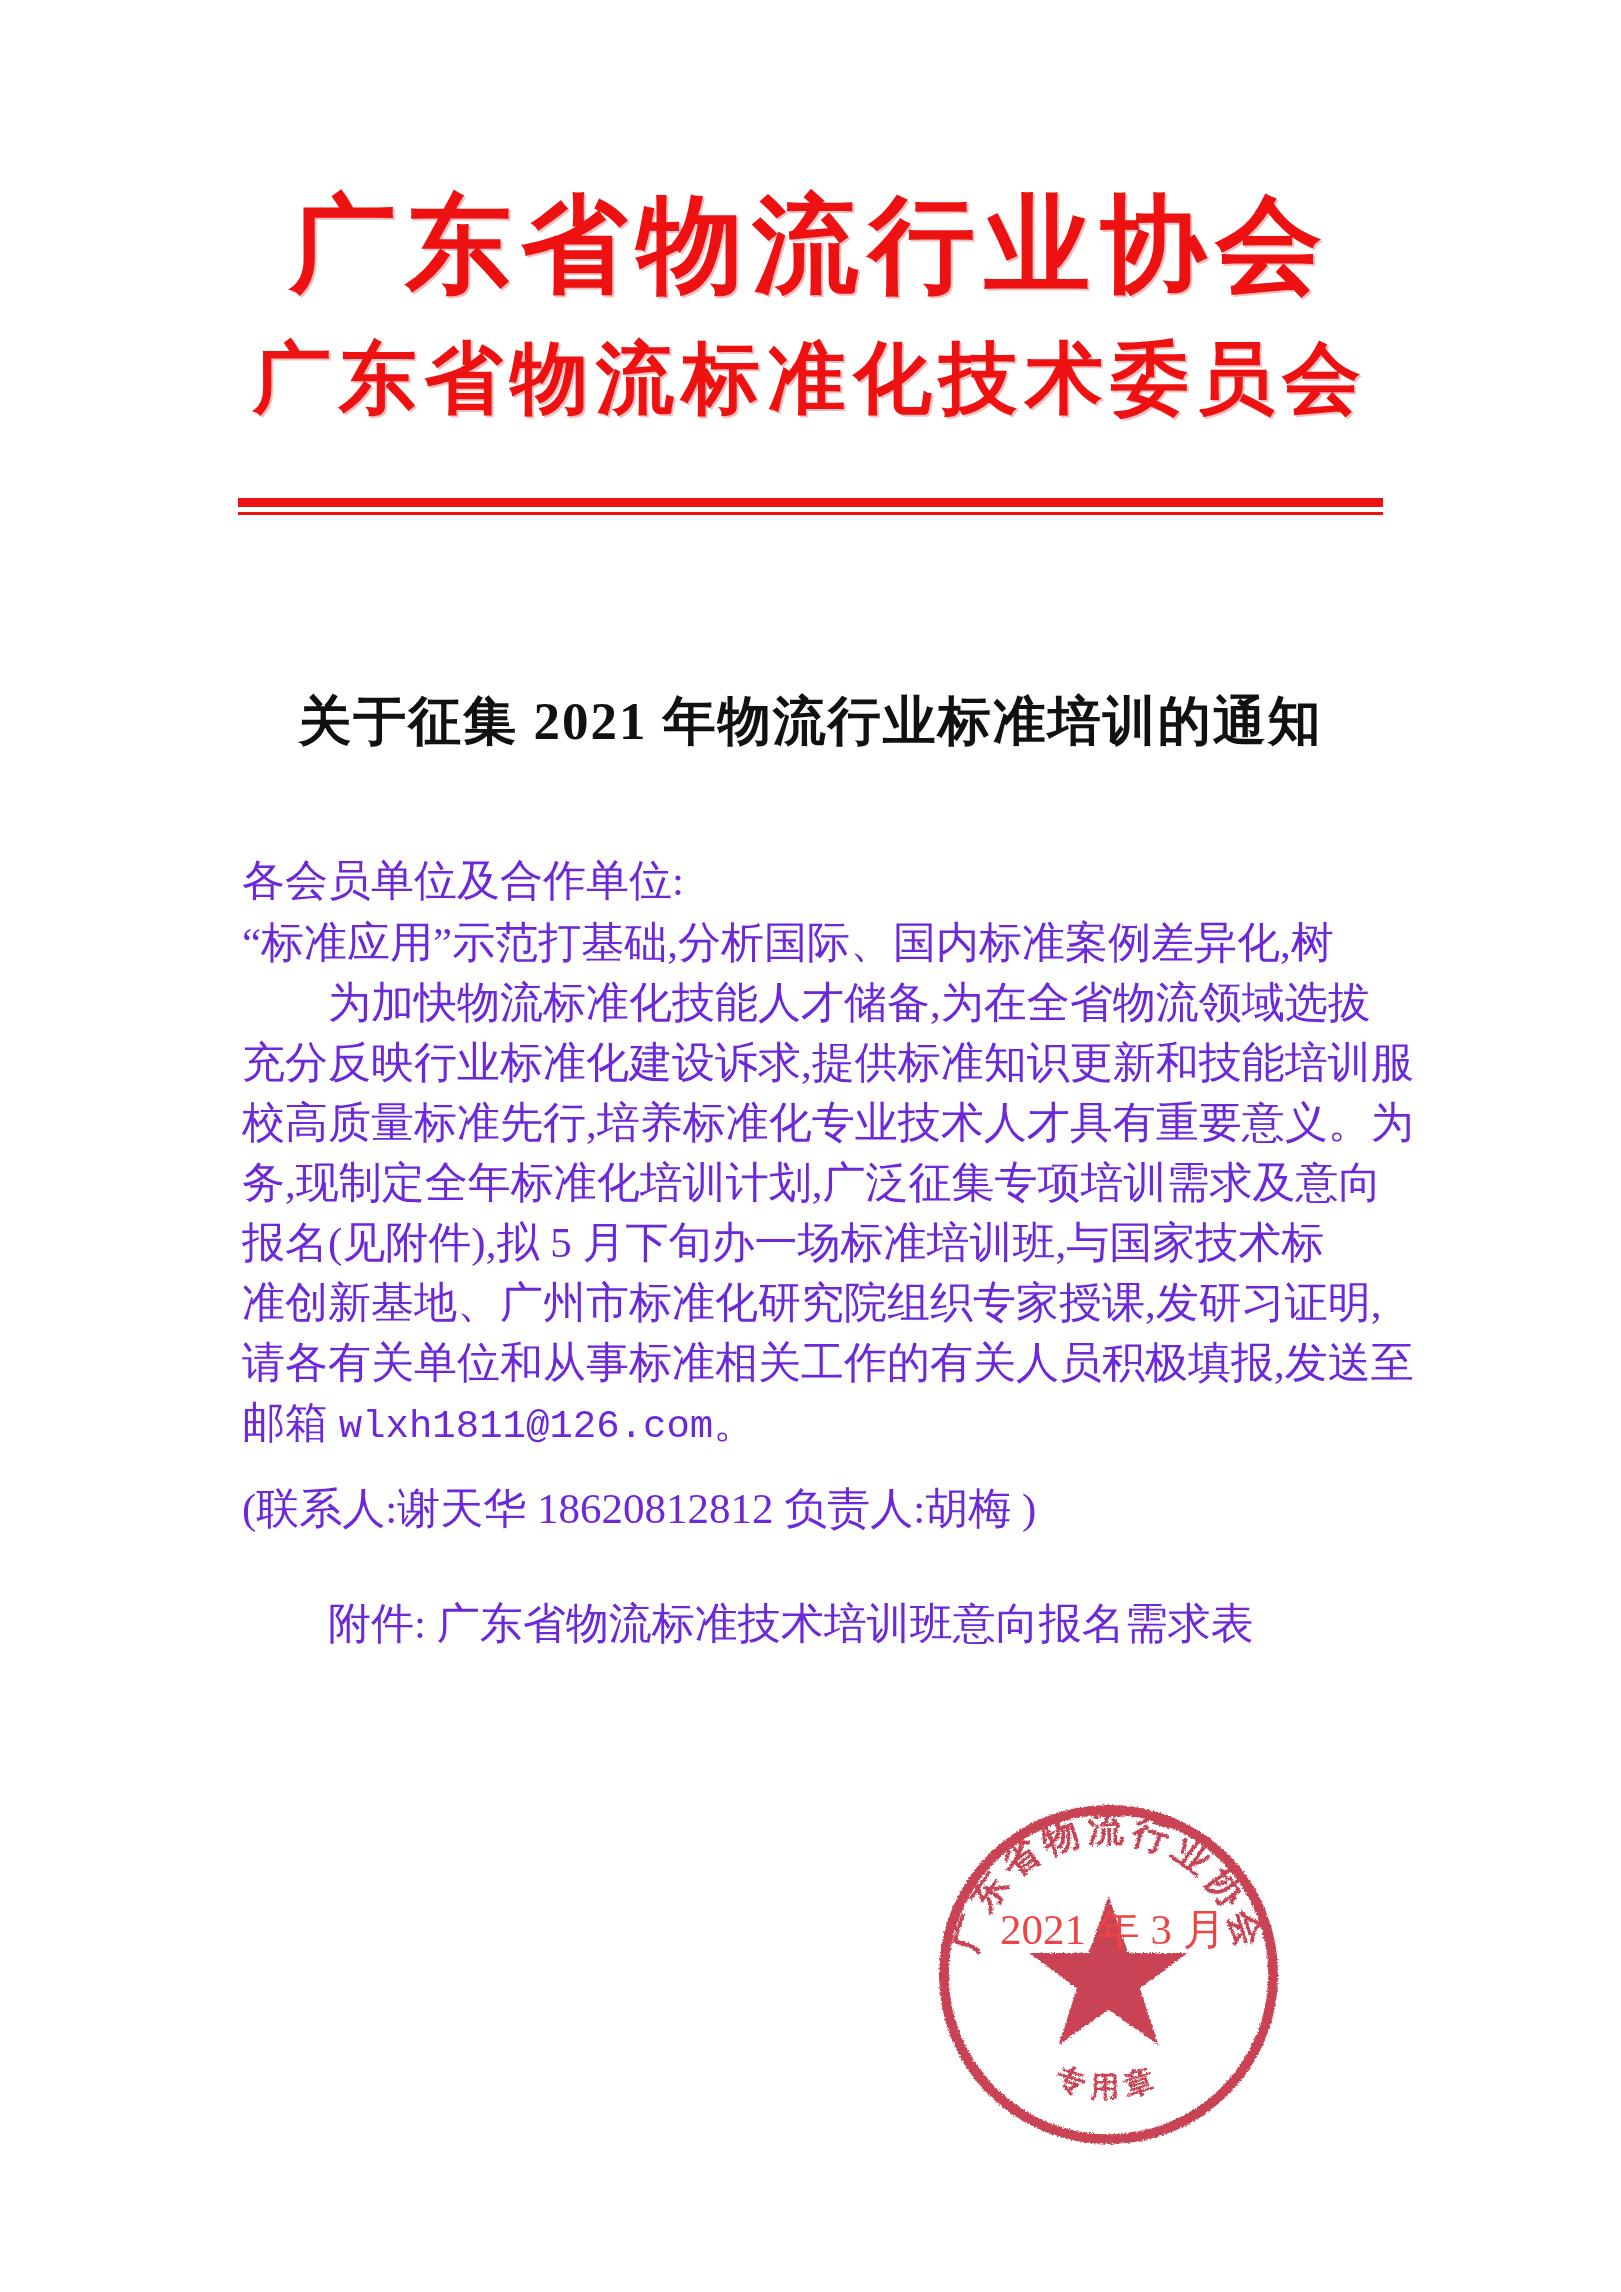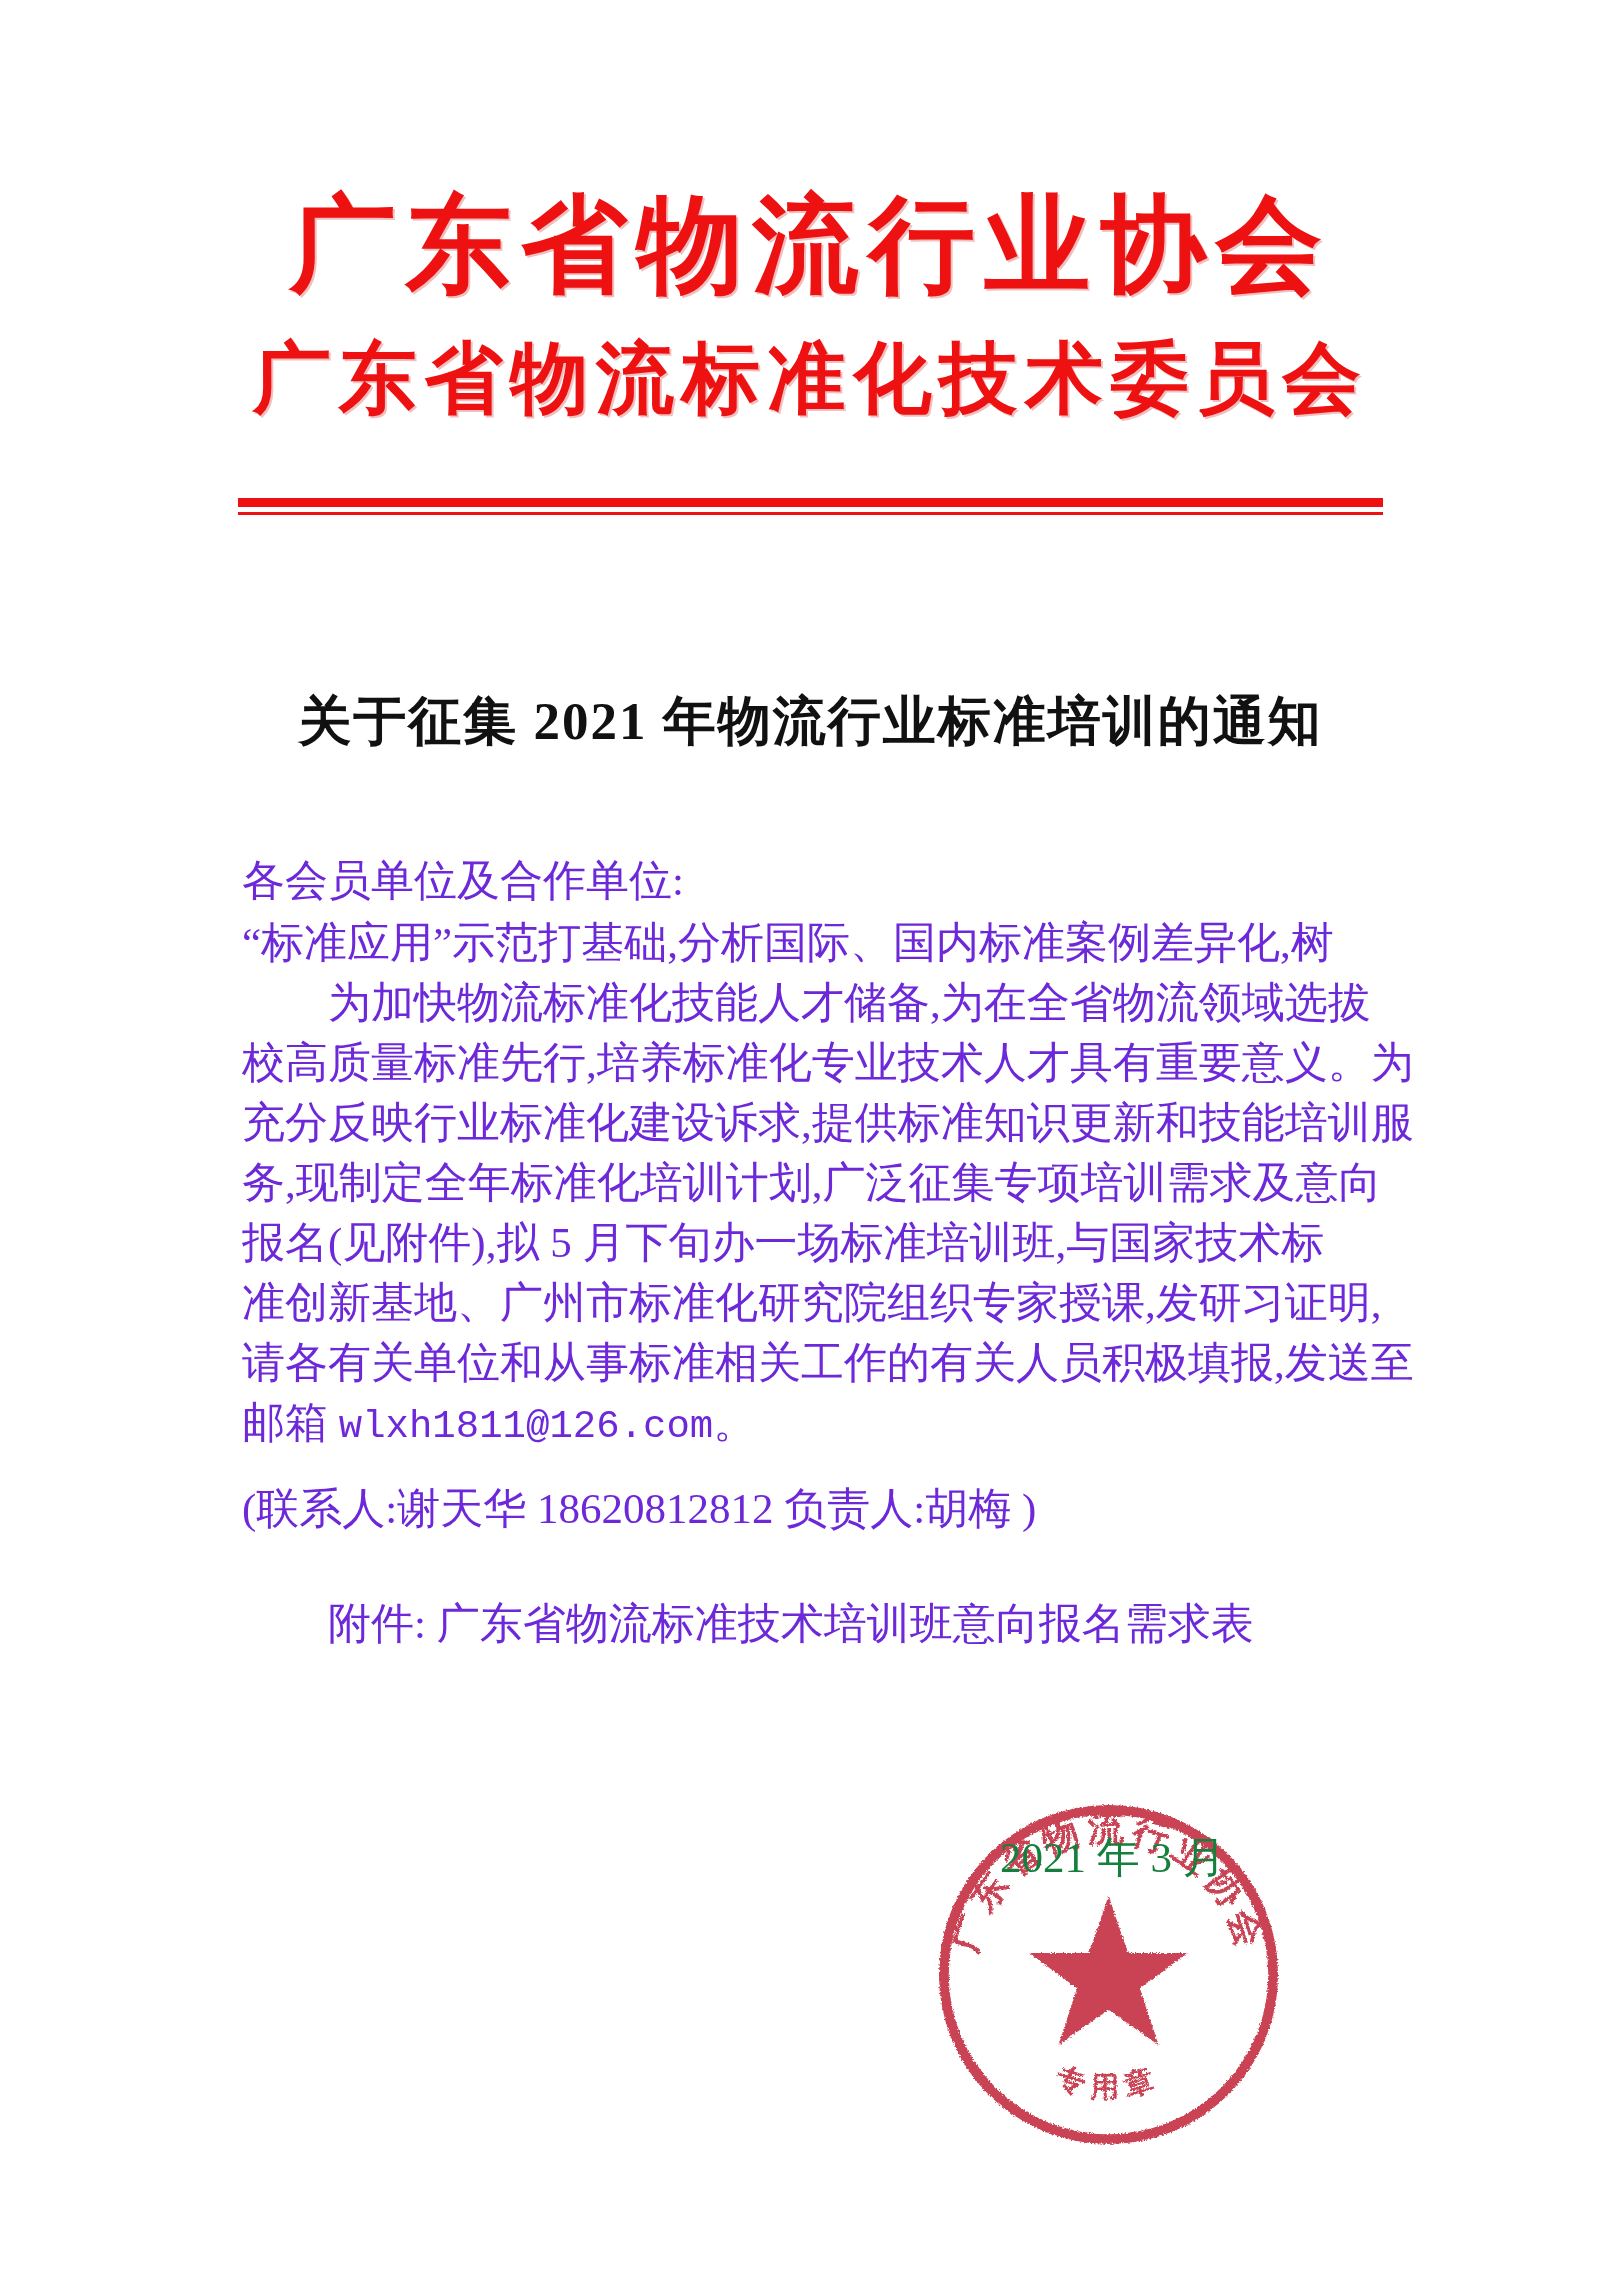--- a/index.html
+++ b/index.html
@@ -117,23 +117,23 @@
   .attach-line {
     margin: 55px 0 0 0;
     text-indent: 86px;
     white-space: nowrap;
   }
 
   
   .date-line {
     position: absolute;
     left: 1000px;
-    top: 1829px;
+    top: 1901px;
     font-size: 43px;
-    color: #15803d;
+    color: #ef4444;
     font-family: "Liberation Serif", "DejaVu Serif", serif;
     z-index: 5;
     white-space: nowrap;
   }
 
   
   .seal {
     position: absolute;
     left: 936px;
     top: 1802px;
@@ -161,22 +161,22 @@
   </div>
 
   <div class="doc-title">关于征集 2021 年物流行业标准培训的通知</div>
 
   <div class="body-block">
 
     <p class="salutation">各会员单位及合作单位:</p>
 
     <p class="body-line">“标准应用”示范打基础,分析国际、国内标准案例差异化,树</p>
     <p class="body-line" style="text-indent:86px;">为加快物流标准化技能人才储备,为在全省物流领域选拔</p>
+    <p class="body-line">充分反映行业标准化建设诉求,提供标准知识更新和技能培训服</p>
     <p class="body-line">校高质量标准先行,培养标准化专业技术人才具有重要意义。为</p>
-    <p class="body-line">充分反映行业标准化建设诉求,提供标准知识更新和技能培训服</p>
     <p class="body-line">务,现制定全年标准化培训计划,广泛征集专项培训需求及意向</p>
     <p class="body-line">报名(见附件),拟 5 月下旬办一场标准培训班,与国家技术标</p>
     <p class="body-line">准创新基地、广州市标准化研究院组织专家授课,发研习证明,</p>
     <p class="body-line">请各有关单位和从事标准相关工作的有关人员积极填报,发送至</p>
 
     <p class="body-line">
       <span>邮箱 </span><span class="mono-inline">wlxh1811@126.com</span><span>。</span>
     </p>
 
     <p class="contact-line">(联系人:谢天华  18620812812 负责人:胡梅 )</p>

